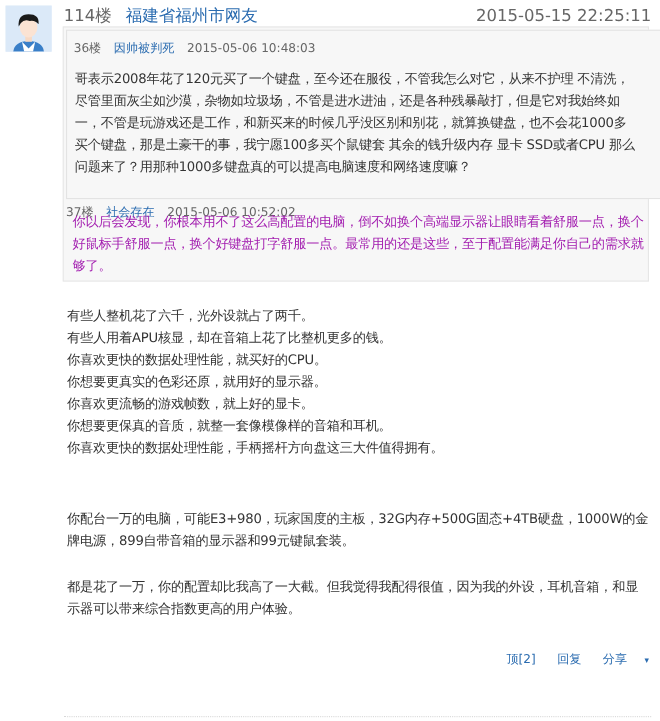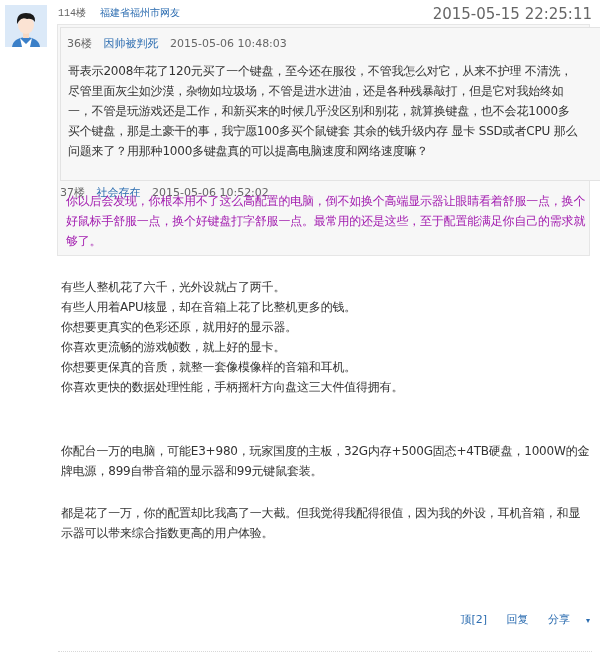--- a/index.html
+++ b/index.html
@@ -2,41 +2,41 @@
 <html><head>
 <meta charset="utf-8">
 <style>
   * { box-sizing: border-box; margin: 0; padding: 0; }
   html, body { width: 600px; height: 655px; background: #ffffff; overflow: hidden; }
   body { font-family: "DejaVu Sans", "Liberation Sans", sans-serif; color: #333; font-size: 12px; position: relative; }
 
   .avatar { position: absolute; left: 5px; top: 5px; width: 42px; height: 42px; background: #dbe9f8; overflow: hidden; }
   .avatar svg { width: 42px; height: 42px; display: block; }
 
-  .header { position: absolute; left: 58px; top: 6px; height: 16px; font-size: 10px; line-height: 16px; white-space: nowrap; font-family: Liberation Mono, monospace; }
+  .header { position: absolute; left: 58px; top: 6px; height: 16px; font-size: 15px; line-height: 16px; white-space: nowrap; }
   .floor { color: #666; }
   .user-link { color: #2b6cb0; margin-left: 8px; }
   .post-time { position: absolute; right: 8px; top: 6px; font-size: 15px; line-height: 16px; color: #666; }
 
   .outer-quote { position: absolute; left: 57px; top: 24px; width: 533px; height: 232px; background: #f7f7f7; border: 1px solid #e6e6e6; }
   .inner-quote { position: absolute; left: 2px; top: 2px; width: 549px; height: 154px; background: #f7f7f7; border: 1px solid #e3e3e3; }
   .q-header { position: absolute; left: 6px; top: 8px; font-size: 11px; line-height: 16px; white-space: nowrap; }
   .q-header .user-link { margin-left: 8px; }
   .q-time { color: #666; margin-left: 8px; }
   .q-body { position: absolute; left: 7px; top: 33px; width: 512px; font-size: 12px; line-height: 20px; color: #333; letter-spacing: -0.2px; }
 
   .q2-header { position: absolute; left: 2px; top: 160px; font-size: 11px; line-height: 16px; white-space: nowrap; }
   .q2-header .user-link { margin-left: 8px; }
   .q2-body { position: absolute; left: 8px; top: 166px; width: 520px; font-size: 12px; line-height: 20px; color: #a21caf; letter-spacing: -0.2px; }
 
   .content { position: absolute; left: 61px; top: 277px; width: 530px; font-size: 12px; line-height: 20px; color: #333; letter-spacing: -0.2px; }
   .content p { margin: 0; }
   .content .gap { height: 22px; }
 
-  .actions { position: absolute; right: 10px; top: 592px; height: 16px; font-size: 11px; line-height: 16px; white-space: nowrap; margin-top: 20px; }
+  .actions { position: absolute; right: 10px; top: 592px; height: 16px; font-size: 11px; line-height: 16px; white-space: nowrap; }
   .actions span { color: #2b6cb0; margin-left: 16px; }
   .caret { font-size: 8px; color: #999; margin-left: 1px; }
   .divider { position: absolute; left: 58px; right: 8px; top: 651px; border-top: 1px dotted #d8d8d8; }
 </style>
 </head>
 <body>
 
 <div class="avatar">
   <svg viewBox="0 0 42 42">
     <rect width="42" height="42" fill="#dbe9f8"></rect>
@@ -67,20 +67,21 @@
     <span class="floor">37楼</span>
     <span class="user-link">社会存在</span>
     <span class="q-time">2015-05-06 10:52:02</span>
   </div>
   <div class="q2-body">你以后会发现，你根本用不了这么高配置的电脑，倒不如换个高端显示器让眼睛看着舒服一点，换个好鼠标手舒服一点，换个好键盘打字舒服一点。最常用的还是这些，至于配置能满足你自己的需求就够了。</div>
 </div>
 
 <div class="content">
   <p>有些人整机花了六千，光外设就占了两千。</p>
   <p>有些人用着APU核显，却在音箱上花了比整机更多的钱。</p>
+  <p>你喜欢更快的数据处理性能，就买好的CPU。</p>
   <p>你想要更真实的色彩还原，就用好的显示器。</p>
   <p>你喜欢更流畅的游戏帧数，就上好的显卡。</p>
   <p>你想要更保真的音质，就整一套像模像样的音箱和耳机。</p>
   <p>你喜欢更快的数据处理性能，手柄摇杆方向盘这三大件值得拥有。</p>
   <div class="gap"></div>
   <div class="gap"></div>
   <p>你配台一万的电脑，可能E3+980，玩家国度的主板，32G内存+500G固态+4TB硬盘，1000W的金牌电源，899自带音箱的显示器和99元键鼠套装。</p>
   <div class="gap"></div>
   <p>都是花了一万，你的配置却比我高了一大截。但我觉得我配得很值，因为我的外设，耳机音箱，和显示器可以带来综合指数更高的用户体验。</p>
 </div>

